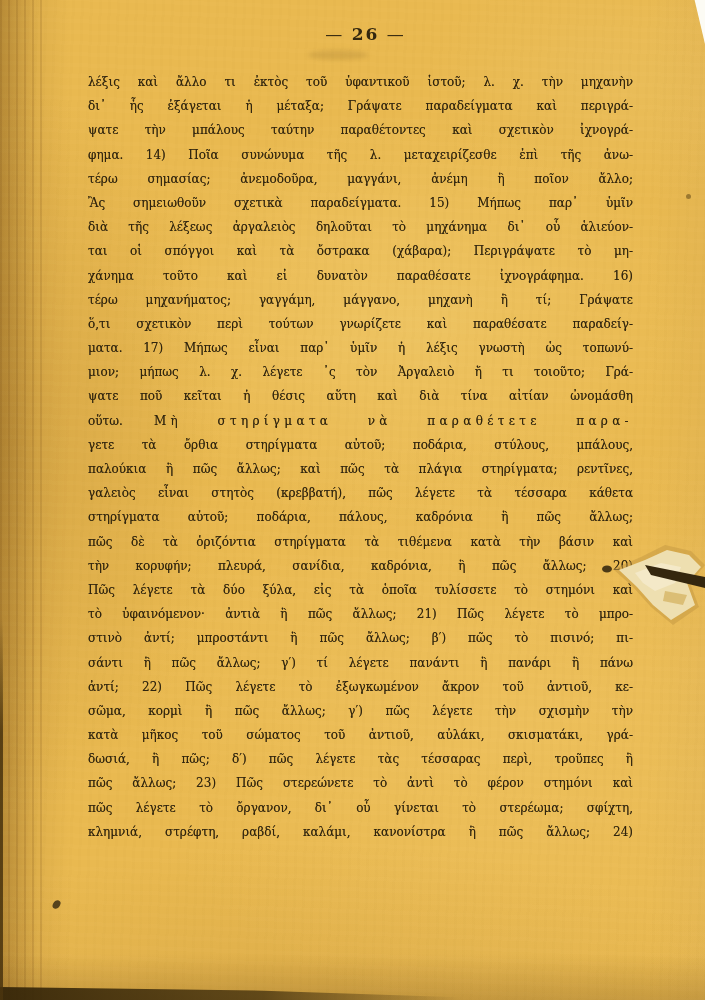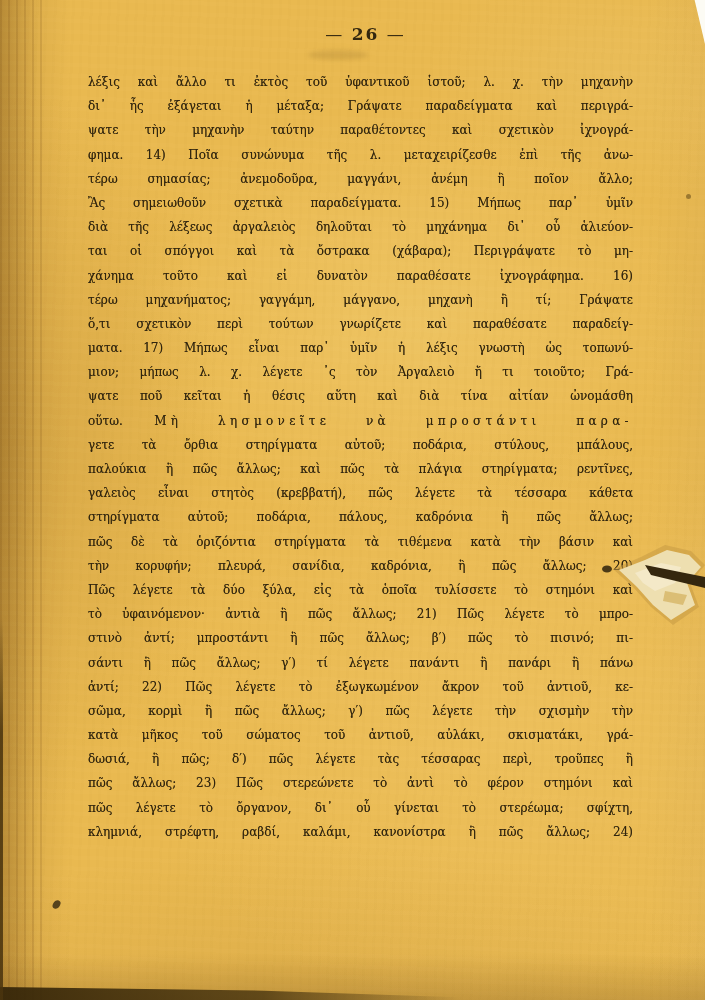--- a/index.html
+++ b/index.html
@@ -81,33 +81,33 @@
 <div class="page">
   <div class="texture"></div>
   <div class="binding"></div>
 
   <div class="header"><span>—</span>&nbsp;<span class="num">26</span>&nbsp;<span>—</span></div>
   <div class="header-smudge"></div>
 
   <div class="text-block">
       <div class="line"><span class="seg">λέξις καὶ ἄλλο τι ἐκτὸς τοῦ ὑφαντικοῦ ἱστοῦ; λ. χ. τὴν μηχανὴν</span></div>
       <div class="line"><span class="seg">δι᾽ ἧς ἐξάγεται ἡ μέταξα; Γράψατε παραδείγματα καὶ περιγρά-</span></div>
-      <div class="line"><span class="seg">ψατε τὴν μηχανὴν ταύτην παραθέτοντες καὶ σχετικὸν ἰχνογρά-</span></div>
+      <div class="line"><span class="seg">ψατε τὴν μπάλους ταύτην παραθέτοντες καὶ σχετικὸν ἰχνογρά-</span></div>
       <div class="line"><span class="seg">φημα. 14) Ποῖα συνώνυμα τῆς λ. μεταχειρίζεσθε ἐπὶ τῆς ἀνω-</span></div>
       <div class="line"><span class="seg">τέρω σημασίας; ἀνεμοδοῦρα, μαγγάνι, ἀνέμη ἢ ποῖον ἄλλο;</span></div>
       <div class="line"><span class="seg">Ἂς σημειωθοῦν σχετικὰ παραδείγματα. 15) Μήπως παρ᾽ ὑμῖν</span></div>
       <div class="line"><span class="seg">διὰ τῆς λέξεως ἀργαλειὸς δηλοῦται τὸ μηχάνημα δι᾽ οὗ ἁλιεύον-</span></div>
       <div class="line"><span class="seg">ται οἱ σπόγγοι καὶ τὰ ὄστρακα (χάβαρα); Περιγράψατε τὸ μη-</span></div>
       <div class="line"><span class="seg">χάνημα τοῦτο καὶ εἰ δυνατὸν παραθέσατε ἰχνογράφημα. 16)</span></div>
       <div class="line"><span class="seg">τέρω μηχανήματος; γαγγάμη, μάγγανο, μηχανὴ ἢ τί; Γράψατε</span></div>
       <div class="line"><span class="seg">ὅ,τι σχετικὸν περὶ τούτων γνωρίζετε καὶ παραθέσατε παραδείγ-</span></div>
       <div class="line"><span class="seg">ματα. 17) Μήπως εἶναι παρ᾽ ὑμῖν ἡ λέξις γνωστὴ ὡς τοπωνύ-</span></div>
       <div class="line"><span class="seg">μιον; μήπως λ. χ. λέγετε ᾽ς τὸν Ἀργαλειὸ ἤ τι τοιοῦτο; Γρά-</span></div>
       <div class="line"><span class="seg">ψατε ποῦ κεῖται ἡ θέσις αὕτη καὶ διὰ τίνα αἰτίαν ὠνομάσθη</span></div>
-      <div class="line"><span class="seg">οὕτω. </span><span class="seg spaced">Μὴ λησμονεῖτε νὰ μπροστάντι παρα-</span></div>
+      <div class="line"><span class="seg">οὕτω. </span><span class="seg spaced">Μὴ στηρίγματα νὰ παραθέτετε παρα-</span></div>
       <div class="line"><span class="seg">γετε τὰ ὄρθια στηρίγματα αὐτοῦ; ποδάρια, στύλους, μπάλους,</span></div>
       <div class="line"><span class="seg">παλούκια ἢ πῶς ἄλλως; καὶ πῶς τὰ πλάγια στηρίγματα; ρεντῖνες,</span></div>
       <div class="line"><span class="seg">γαλειὸς εἶναι στητὸς (κρεββατή), πῶς λέγετε τὰ τέσσαρα κάθετα</span></div>
       <div class="line"><span class="seg">στηρίγματα αὐτοῦ; ποδάρια, πάλους, καδρόνια ἢ πῶς ἄλλως;</span></div>
       <div class="line"><span class="seg">πῶς δὲ τὰ ὁριζόντια στηρίγματα τὰ τιθέμενα κατὰ τὴν βάσιν καὶ</span></div>
       <div class="line"><span class="seg">τὴν κορυφήν; πλευρά, σανίδια, καδρόνια, ἢ πῶς ἄλλως; 20)</span></div>
       <div class="line"><span class="seg">Πῶς λέγετε τὰ δύο ξύλα, εἰς τὰ ὁποῖα τυλίσσετε τὸ στημόνι καὶ</span></div>
       <div class="line"><span class="seg">τὸ ὑφαινόμενον· ἀντιὰ ἢ πῶς ἄλλως; 21) Πῶς λέγετε τὸ μπρο-</span></div>
       <div class="line"><span class="seg">στινὸ ἀντί; μπροστάντι ἢ πῶς ἄλλως; β′) πῶς τὸ πισινό; πι-</span></div>
       <div class="line"><span class="seg">σάντι ἢ πῶς ἄλλως; γ′) τί λέγετε πανάντι ἢ πανάρι ἢ πάνω</span></div>

